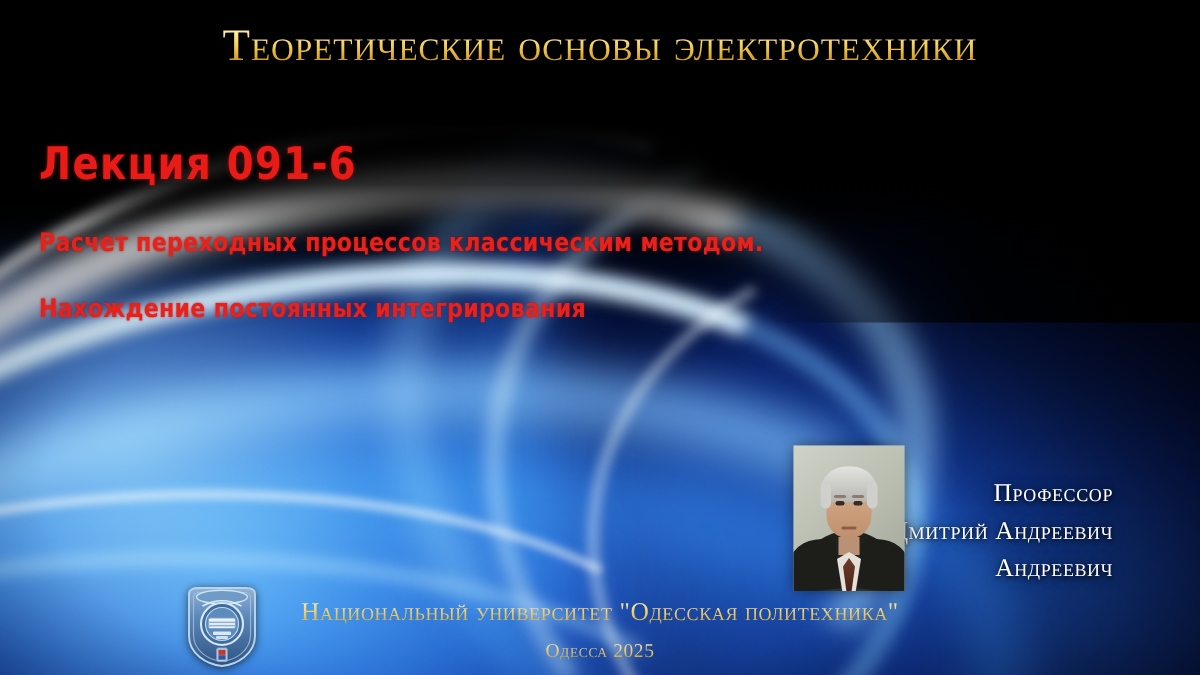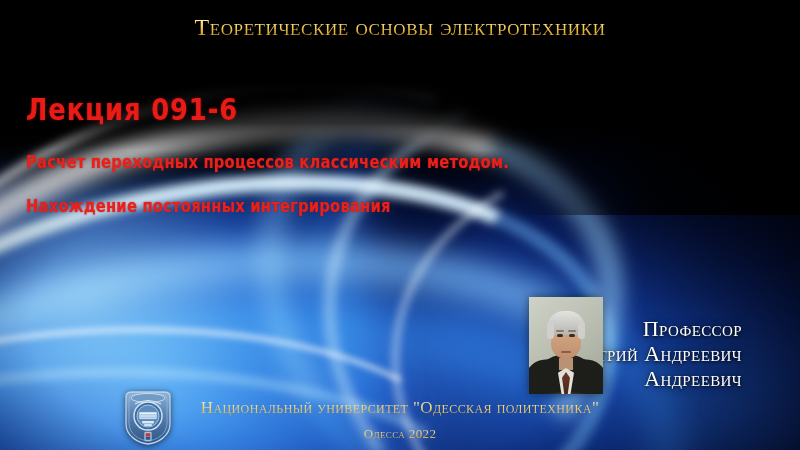--- a/index.html
+++ b/index.html
@@ -165,21 +165,21 @@
     position: absolute; right: 0; top: 0; width: 290px; height: 215px;
     background: linear-gradient(to left, #000 0%, rgba(0,0,0,.85) 50%, rgba(0,0,0,0) 100%);
     pointer-events: none;
   }
 
   
   .slide-title {
     position: absolute;
     left: 0; right: 0; top: 14px;
     text-align: center;
-    font-size: 24px;
+    font-size: 30px;
     font-variant: small-caps;
     letter-spacing: .6px;
     font-weight: 400;
     background: linear-gradient(to bottom,
         #fff6cf 0%, #ffeaa0 22%, #f5cf5b 48%, #d9a528 72%, #a9760f 100%);
     -webkit-background-clip: text;
     background-clip: text;
     color: transparent;
     -webkit-text-fill-color: transparent;
     text-shadow: none;
@@ -264,21 +264,21 @@
   
   .prof-block {
     position: absolute;
     right: 58px; top: 316px;
     text-align: right;
     z-index: 6;
     color: #ffffff;
     font-variant: small-caps;
     letter-spacing: .4px;
     line-height: 25px;
-    font-size: 22px;
+    font-size: 17px;
     text-shadow: 0 1px 3px rgba(0,0,0,.85), 0 0 9px rgba(0,0,0,.6);
     white-space: nowrap;
   }
 
   
   .univ {
     position: absolute;
     left: 0; right: 0; top: 398px;
     text-align: center;
     font-size: 17px;
@@ -400,15 +400,15 @@
     <rect x="20" y="31" width="12" height="2.4" rx="0.8" fill="#dbe9f6"></rect>
     <rect x="22" y="34" width="8" height="2" rx="0.8" fill="#cfe0f1"></rect>
     <path d="M13 14 Q26 7 39 14" fill="none" stroke="#dceaf7" stroke-width="1.1"></path>
     <rect x="22.5" y="42" width="7" height="9" rx="1" fill="#b9cfe6" stroke="#8aa9c9" stroke-width="0.6"></rect>
     <rect x="23.6" y="43.2" width="4.8" height="3.4" fill="#c4392f"></rect>
     <rect x="23.6" y="46.8" width="4.8" height="3" fill="#2f56a0"></rect>
   </svg>
 
   <div class="univ">Национальный университет "Одесская политехника"</div>
 
-  <div class="city-year">Одесса 2022</div>
+  <div class="city-year">Одесса 2025</div>
 
 </div>
 
 </body></html>

